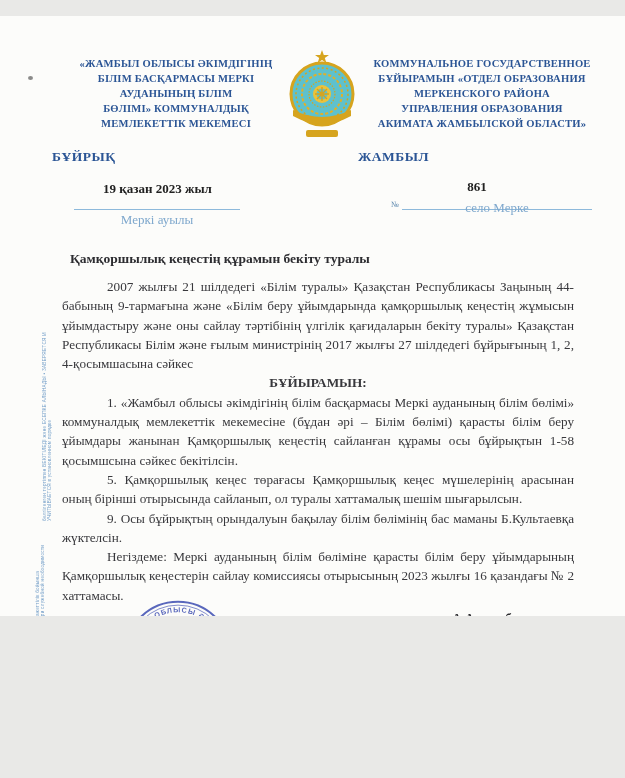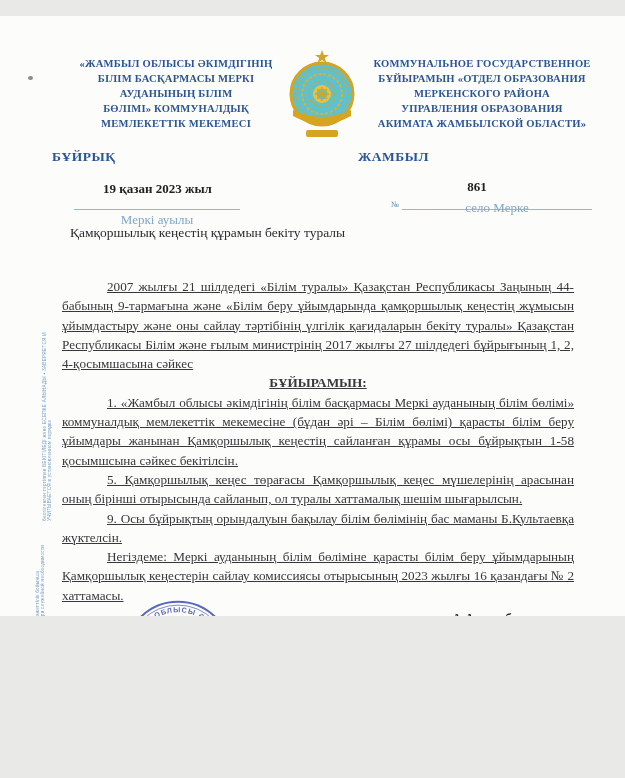--- a/index.html
+++ b/index.html
@@ -33,25 +33,25 @@
   .rule-left{left:74px;top:193px;width:166px;}
   .rule-right{left:402px;top:193px;width:190px;}
   .num-sign{position:absolute;left:391px;top:184px;font-size:8px;color:#5b87ad;}
   .doc-number{position:absolute;left:402px;top:163px;width:150px;text-align:center;
     font-size:13px;font-weight:bold;color:#222;}
   .caption{position:absolute;font-size:13px;color:#7fa8cd;text-align:center;}
   .caption-left{left:74px;top:196px;width:166px;}
   .caption-right{left:402px;top:184px;width:190px;}
 
   
-  .title{position:absolute;left:70px;top:209px;width:505px;
-    font-size:13.5px;font-weight:normal;color:#2c2c30;}
+  .title{position:absolute;left:70px;top:235px;width:505px;
+    font-size:13.5px;font-weight:bold;color:#2c2c30;}
   .body-block{position:absolute;left:62px;top:261px;width:512px;
     font-size:13.2px;line-height:19.3px;}
-  .para{text-align:justify;margin:0;text-decoration:underline;}
+  .para{text-align:justify;margin:0;}
   .para.indent{text-indent:45px;}
   .para.heading{font-weight:bold;text-indent:0;text-align:center;}
 
   
   .sig-label{position:absolute;left:110px;top:617px;font-size:13px;font-weight:bold;color:#2c2c30;font-family:Liberation Serif, serif;}
   .sig-name{position:absolute;left:452px;top:594px;font-size:13px;font-weight:bold;color:#2c2c30;}
   .stamp{position:absolute;left:121px;top:582px;width:114px;height:114px;opacity:.88;}
   .signature{position:absolute;left:243px;top:592px;width:135px;height:68px;}
 
   

